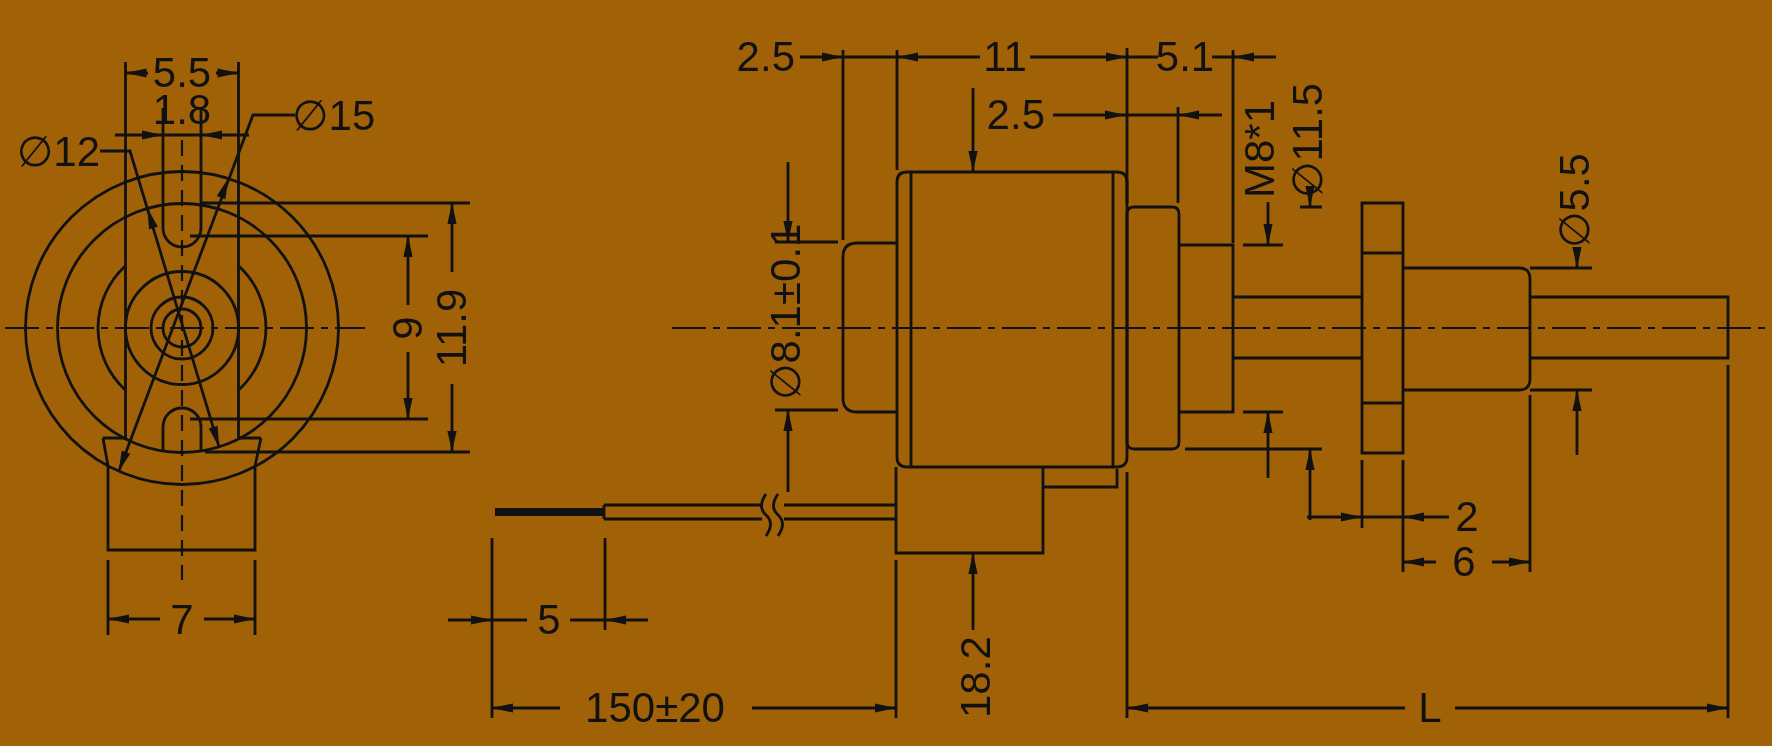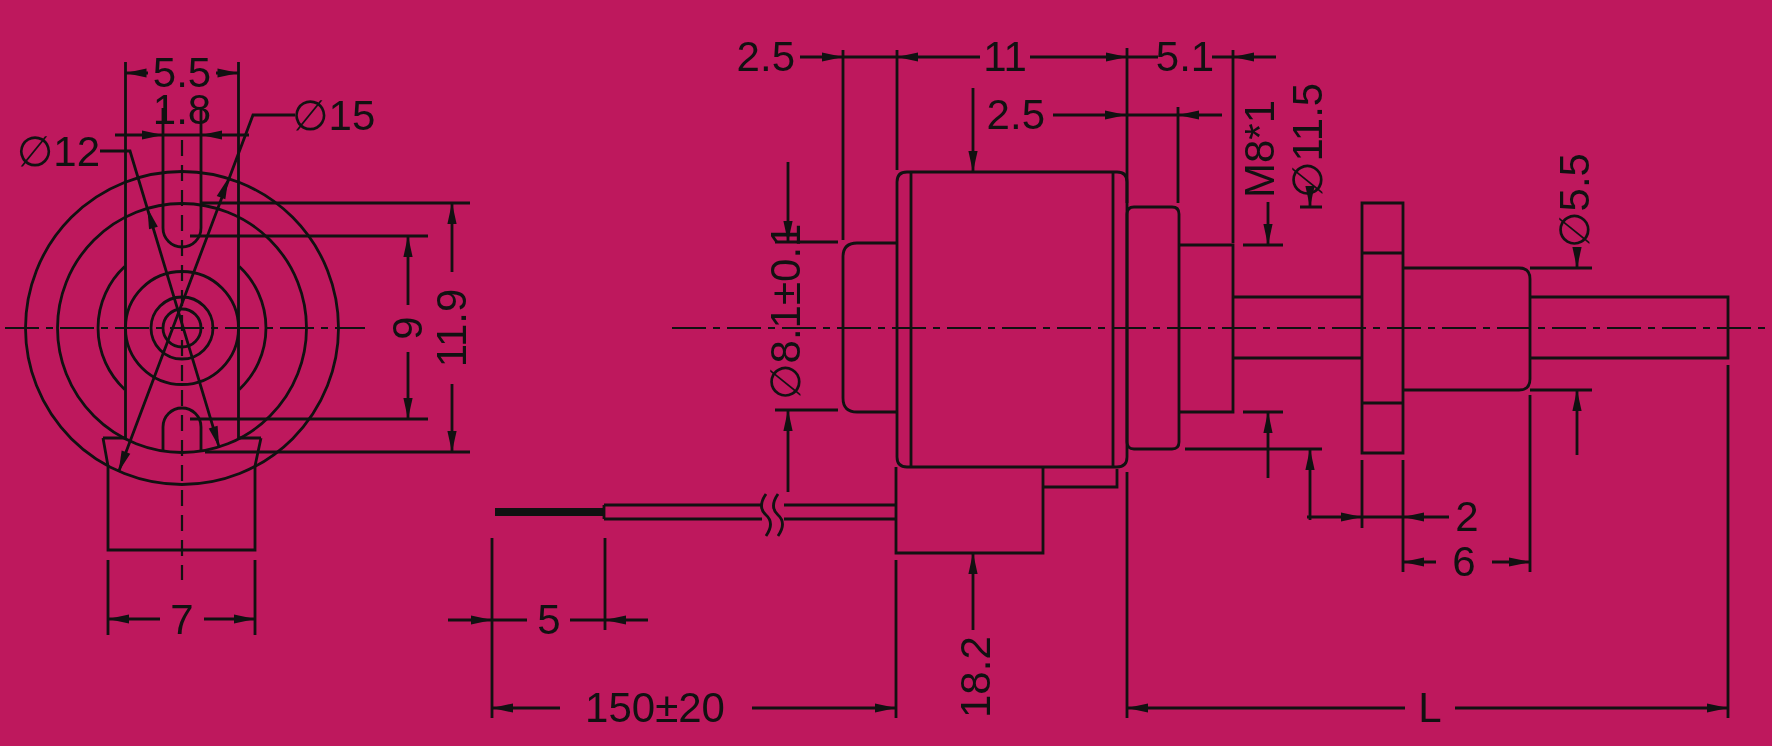--- a/index.html
+++ b/index.html
@@ -1,16 +1,16 @@
 <!DOCTYPE html>
 <html><head>
 <meta charset="utf-8">
 <style>
   html,body{margin:0;padding:0;background:#ffffff;}
-  .stage{width:1772px;height:746px;background:#be185d;position:relative;overflow:hidden;}
+  .stage{width:1772px;height:746px;background:#a16207;position:relative;overflow:hidden;}
   svg{display:block;}
   .ln{stroke:#111;stroke-width:2.8;fill:none;stroke-linecap:butt;}
   .thick{stroke:#111;stroke-width:8;fill:none;}
   .cl{stroke:#111;stroke-width:2.2;fill:none;stroke-dasharray:34 7 7 7;}
   .dash{stroke:#111;stroke-width:2.2;fill:none;stroke-dasharray:16 9;}
   .dim{font-family:"Liberation Sans","DejaVu Sans",sans-serif;font-size:42px;fill:#111;}
   .arr{fill:#111;stroke:none;}
 </style>
 </head>
 <body>

